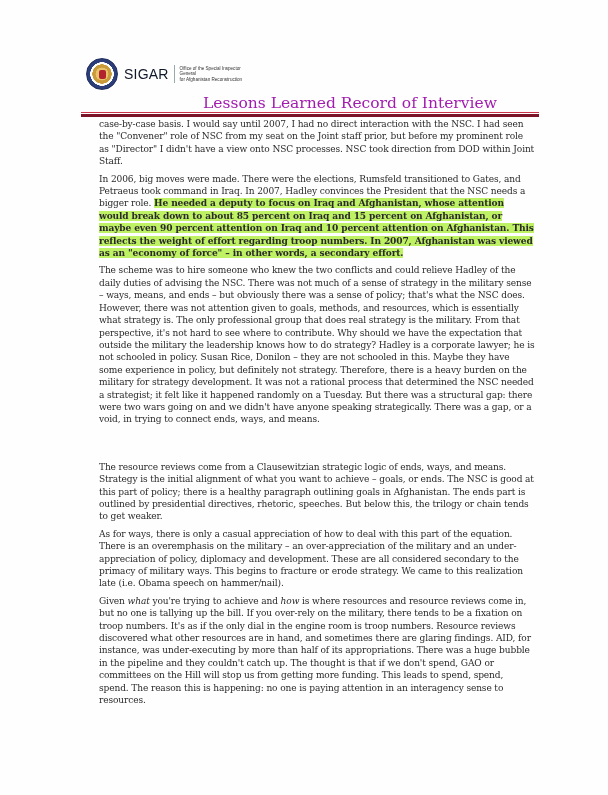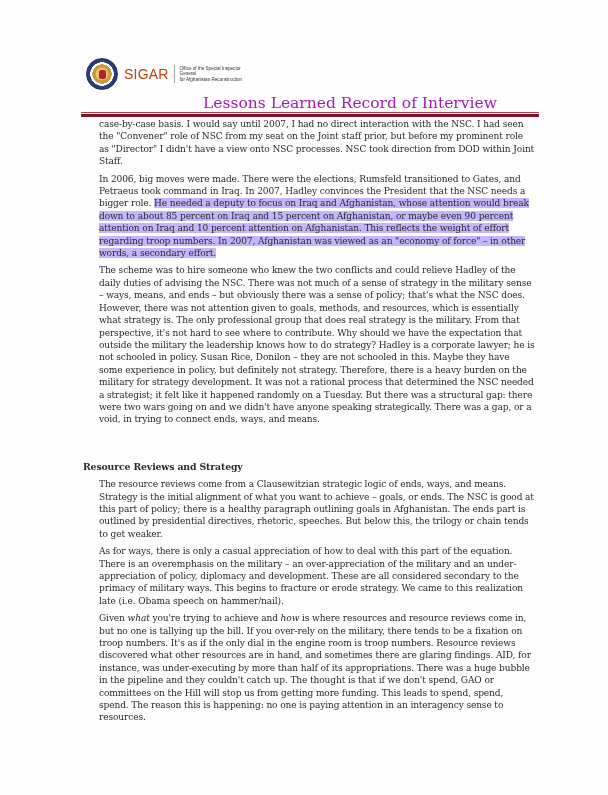--- a/index.html
+++ b/index.html
@@ -2,29 +2,29 @@
 <html><head>
 <meta charset="utf-8">
 <style>
   html, body { margin: 0; padding: 0; background: #ffffff; }
   body { width: 608px; height: 795px; position: relative; overflow: hidden;
          font-family: "DejaVu Serif", "Liberation Serif", serif; color: #2a2a2a; }
   .page { position: absolute; left: 0; top: 0; width: 608px; height: 795px; background: #fefefe; }
   .header { position: absolute; left: 86px; top: 56px; height: 36px; display: flex; align-items: center; }
   .seal { width: 32px; height: 32px; border-radius: 50%; background: radial-gradient(circle at 50% 50%, #e8c46a 0 30%, #c99b3a 31% 45%, #ffffff 46% 55%, #2c3e7a 56% 100%); border: 1px solid #1f2d5c; box-sizing: border-box; position: relative; }
   .seal::after { content: ""; position: absolute; left: 12px; top: 11px; width: 7px; height: 9px; background: #b3252e; border-radius: 2px; }
-  .brand { margin-left: 6px; font-family: "Liberation Sans", sans-serif; font-size: 14px; color: #c2410c; letter-spacing: 0.2px; }
+  .brand { margin-left: 6px; font-family: "Liberation Sans", sans-serif; font-size: 14px; color: #0f172a; letter-spacing: 0.2px; }
   .vsep { width: 1px; height: 18px; background: #9aa; margin: 0 5px; }
   .org { font-family: "Liberation Sans", sans-serif; font-size: 4.6px; line-height: 5.6px; color: #333; width: 70px; }
   .title { position: absolute; left: 16px; width: 608px; top: 94px; text-align: center; font-size: 15.5px; color: #a21caf; padding-left: 60px; box-sizing: border-box; }
   .rule-thin { position: absolute; left: 81px; width: 458px; top: 112px; height: 1px; background: #c8344a; }
   .rule-thick { position: absolute; left: 81px; width: 458px; top: 114px; height: 3px; background: #7a1426; }
   .body { position: absolute; left: 83px; top: 118px; width: 452px; font-size: 9.05px; line-height: 12.4px; letter-spacing: -0.12px; }
   .body p { margin: 0 0 5px 16px; }
-  .hl { background: #c4b5fd; }
+  .hl { background: #bef264; font-weight: bold; }
   .section-heading { font-weight: bold; margin: 0 0 5px 0; font-size: 9.3px; }
   .gap { height: 30px; }
 </style>
 </head>
 <body>
 
 <div class="page">
 
   <div class="header">
     <div class="seal"></div>
@@ -40,18 +40,17 @@
   <div class="rule-thin"></div>
   <div class="rule-thick"></div>
 
   <div class="body">
     <p>case-by-case basis. I would say until 2007, I had no direct interaction with the NSC.  I had seen the "Convener" role of NSC from my seat on the Joint staff prior, but before my prominent role as "Director" I didn't have a view onto NSC processes. NSC took direction from DOD within Joint Staff.</p>
     <p><span>In 2006, big moves were made. There were the elections, Rumsfeld transitioned to Gates, and Petraeus took command in Iraq. In 2007, Hadley convinces the President that the NSC needs a bigger role. </span><span class="hl">He needed a deputy to focus on Iraq and Afghanistan, whose attention would break down to about 85 percent on Iraq and 15 percent on Afghanistan, or maybe even 90 percent attention on Iraq and 10 percent attention on Afghanistan. This reflects the weight of effort regarding troop numbers. In 2007, Afghanistan was viewed as an "economy of force" – in other words, a secondary effort.</span></p>
     <p>The scheme was to hire someone who knew the two conflicts and could relieve Hadley of the daily duties of advising the NSC. There was not much of a sense of strategy in the military sense – ways, means, and ends – but obviously there was a sense of policy; that's what the NSC does. However, there was not attention given to goals, methods, and resources, which is essentially what strategy is. The only professional group that does real strategy is the military. From that perspective, it's not hard to see where to contribute. Why should we have the expectation that outside the military the leadership knows how to do strategy? Hadley is a corporate lawyer; he is not schooled in policy. Susan Rice, Donilon – they are not schooled in this. Maybe they have some experience in policy, but definitely not strategy. Therefore, there is a heavy burden on the military for strategy development. It was not a rational process that determined the NSC needed a strategist; it felt like it happened randomly on a Tuesday. But there was a structural gap: there were two wars going on and we didn't have anyone speaking strategically. There was a gap, or a void, in trying to connect ends, ways, and means.</p>
 
     <div class="gap"></div>
 
-    <div class="section-heading">Resource Reviews and Strategy</div>
     <p>The resource reviews come from a Clausewitzian strategic logic of ends, ways, and means. Strategy is the initial alignment of what you want to achieve – goals, or ends. The NSC is good at this part of policy; there is a healthy paragraph outlining goals in Afghanistan. The ends part is outlined by presidential directives, rhetoric, speeches. But below this, the trilogy or chain tends to get weaker.</p>
     <p>As for ways, there is only a casual appreciation of how to deal with this part of the equation. There is an overemphasis on the military – an over-appreciation of the military and an under-appreciation of policy, diplomacy and development. These are all considered secondary to the primacy of military ways.  This begins to fracture or erode strategy. We came to this realization late (i.e. Obama speech on hammer/nail).</p>
     <p><span>Given </span><em>what</em><span> you're trying to achieve and </span><em>how</em><span> is where resources and resource reviews come in, but no one is tallying up the bill. If you over-rely on the military, there tends to be a fixation on troop numbers. It's as if the only dial in the engine room is troop numbers. Resource reviews discovered what other resources are in hand, and sometimes there are glaring findings. AID, for instance, was under-executing by more than half of its appropriations. There was a huge bubble in the pipeline and they couldn't catch up. The thought is that if we don't spend, GAO or committees on the Hill will stop us from getting more funding. This leads to spend, spend, spend. The reason this is happening: no one is paying attention in an interagency sense to resources.</span></p>
   </div>
 </div>
 
 </body></html>

